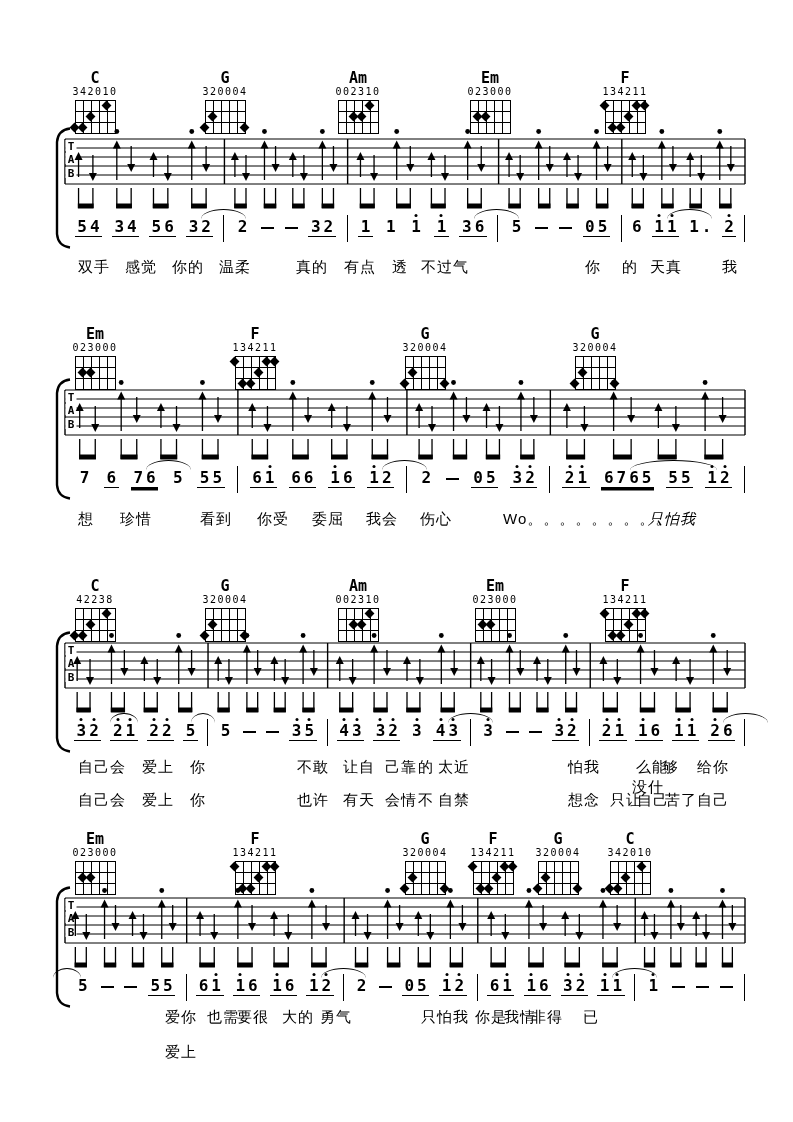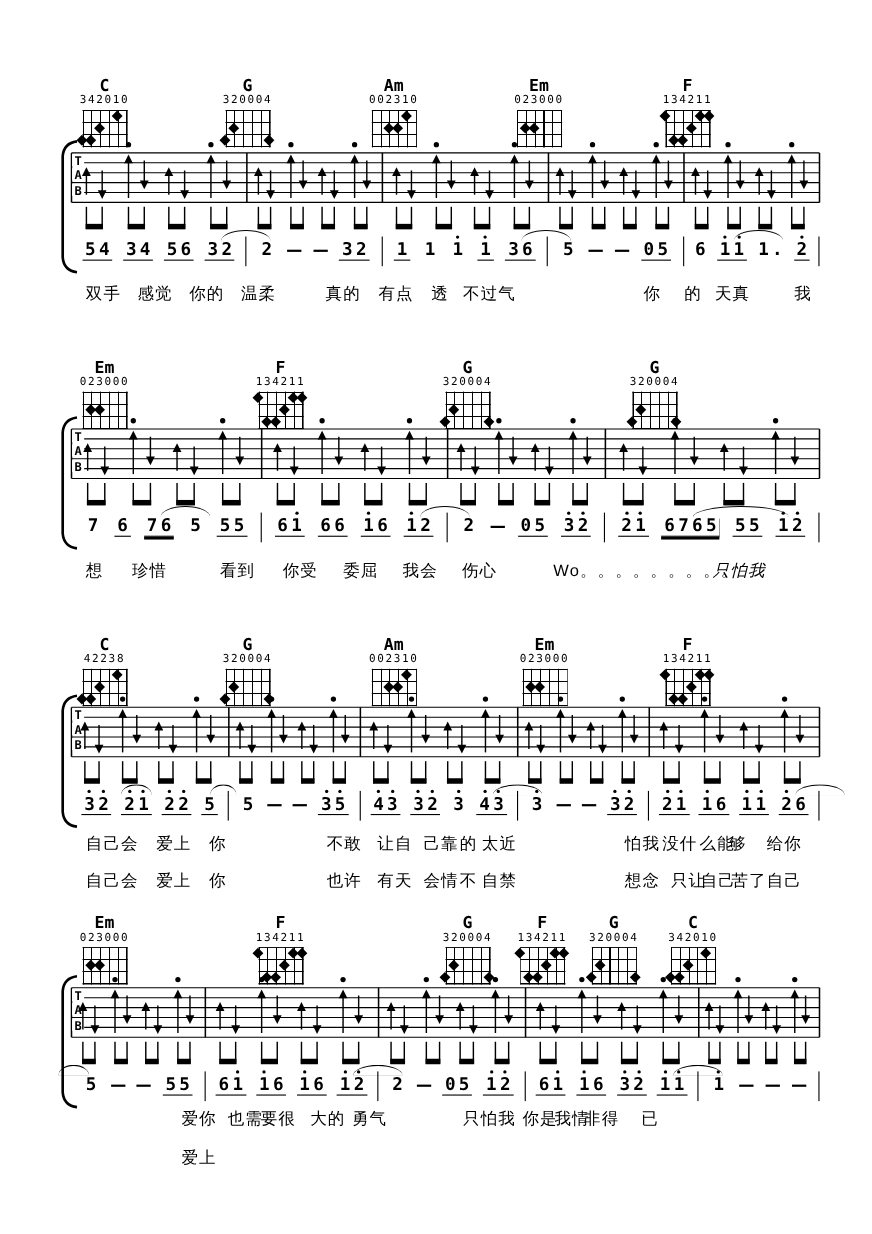--- a/index.html
+++ b/index.html
@@ -959,21 +959,21 @@
       <div class="lyrics" style="top: 758px;">
         <div class="lw" style="left: 78px;">自己会</div>
         <div class="lw" style="left: 142px;">爱上</div>
         <div class="lw" style="left: 190px;">你</div>
         <div class="lw" style="left: 297px;">不敢</div>
         <div class="lw" style="left: 343px;">让自</div>
         <div class="lw" style="left: 385px;">己靠</div>
         <div class="lw" style="left: 418px;">的</div>
         <div class="lw" style="left: 438px;">太近</div>
         <div class="lw" style="left: 568px;">怕我</div>
-        <div class="lw" style="left: 602px;">没什</div>
+        <div class="lw" style="left: 632px; margin-top: 20px;">没什</div>
         <div class="lw" style="left: 636px;">么能</div>
         <div class="lw" style="left: 663px;">够</div>
         <div class="lw" style="left: 697px;">给你</div>
       </div>
       <div class="lyrics" style="top: 791px;">
         <div class="lw" style="left: 78px;">自己会</div>
         <div class="lw" style="left: 142px;">爱上</div>
         <div class="lw" style="left: 190px;">你</div>
         <div class="lw" style="left: 297px;">也许</div>
         <div class="lw" style="left: 343px;">有天</div>

